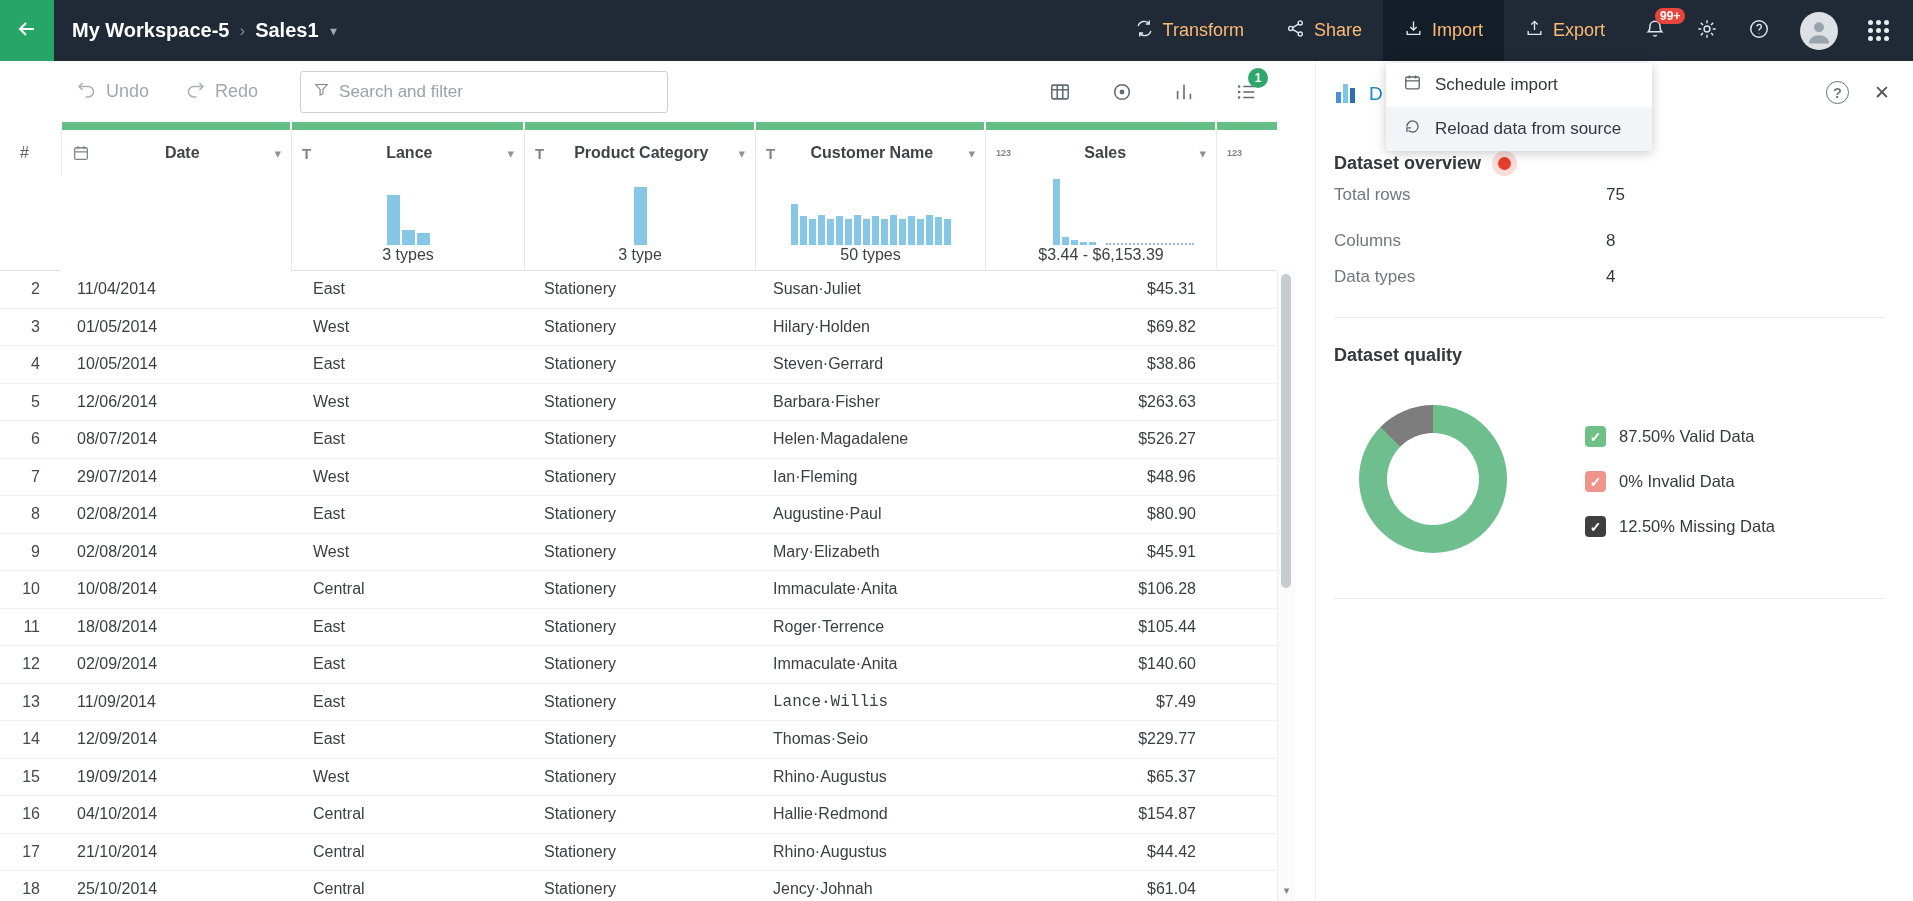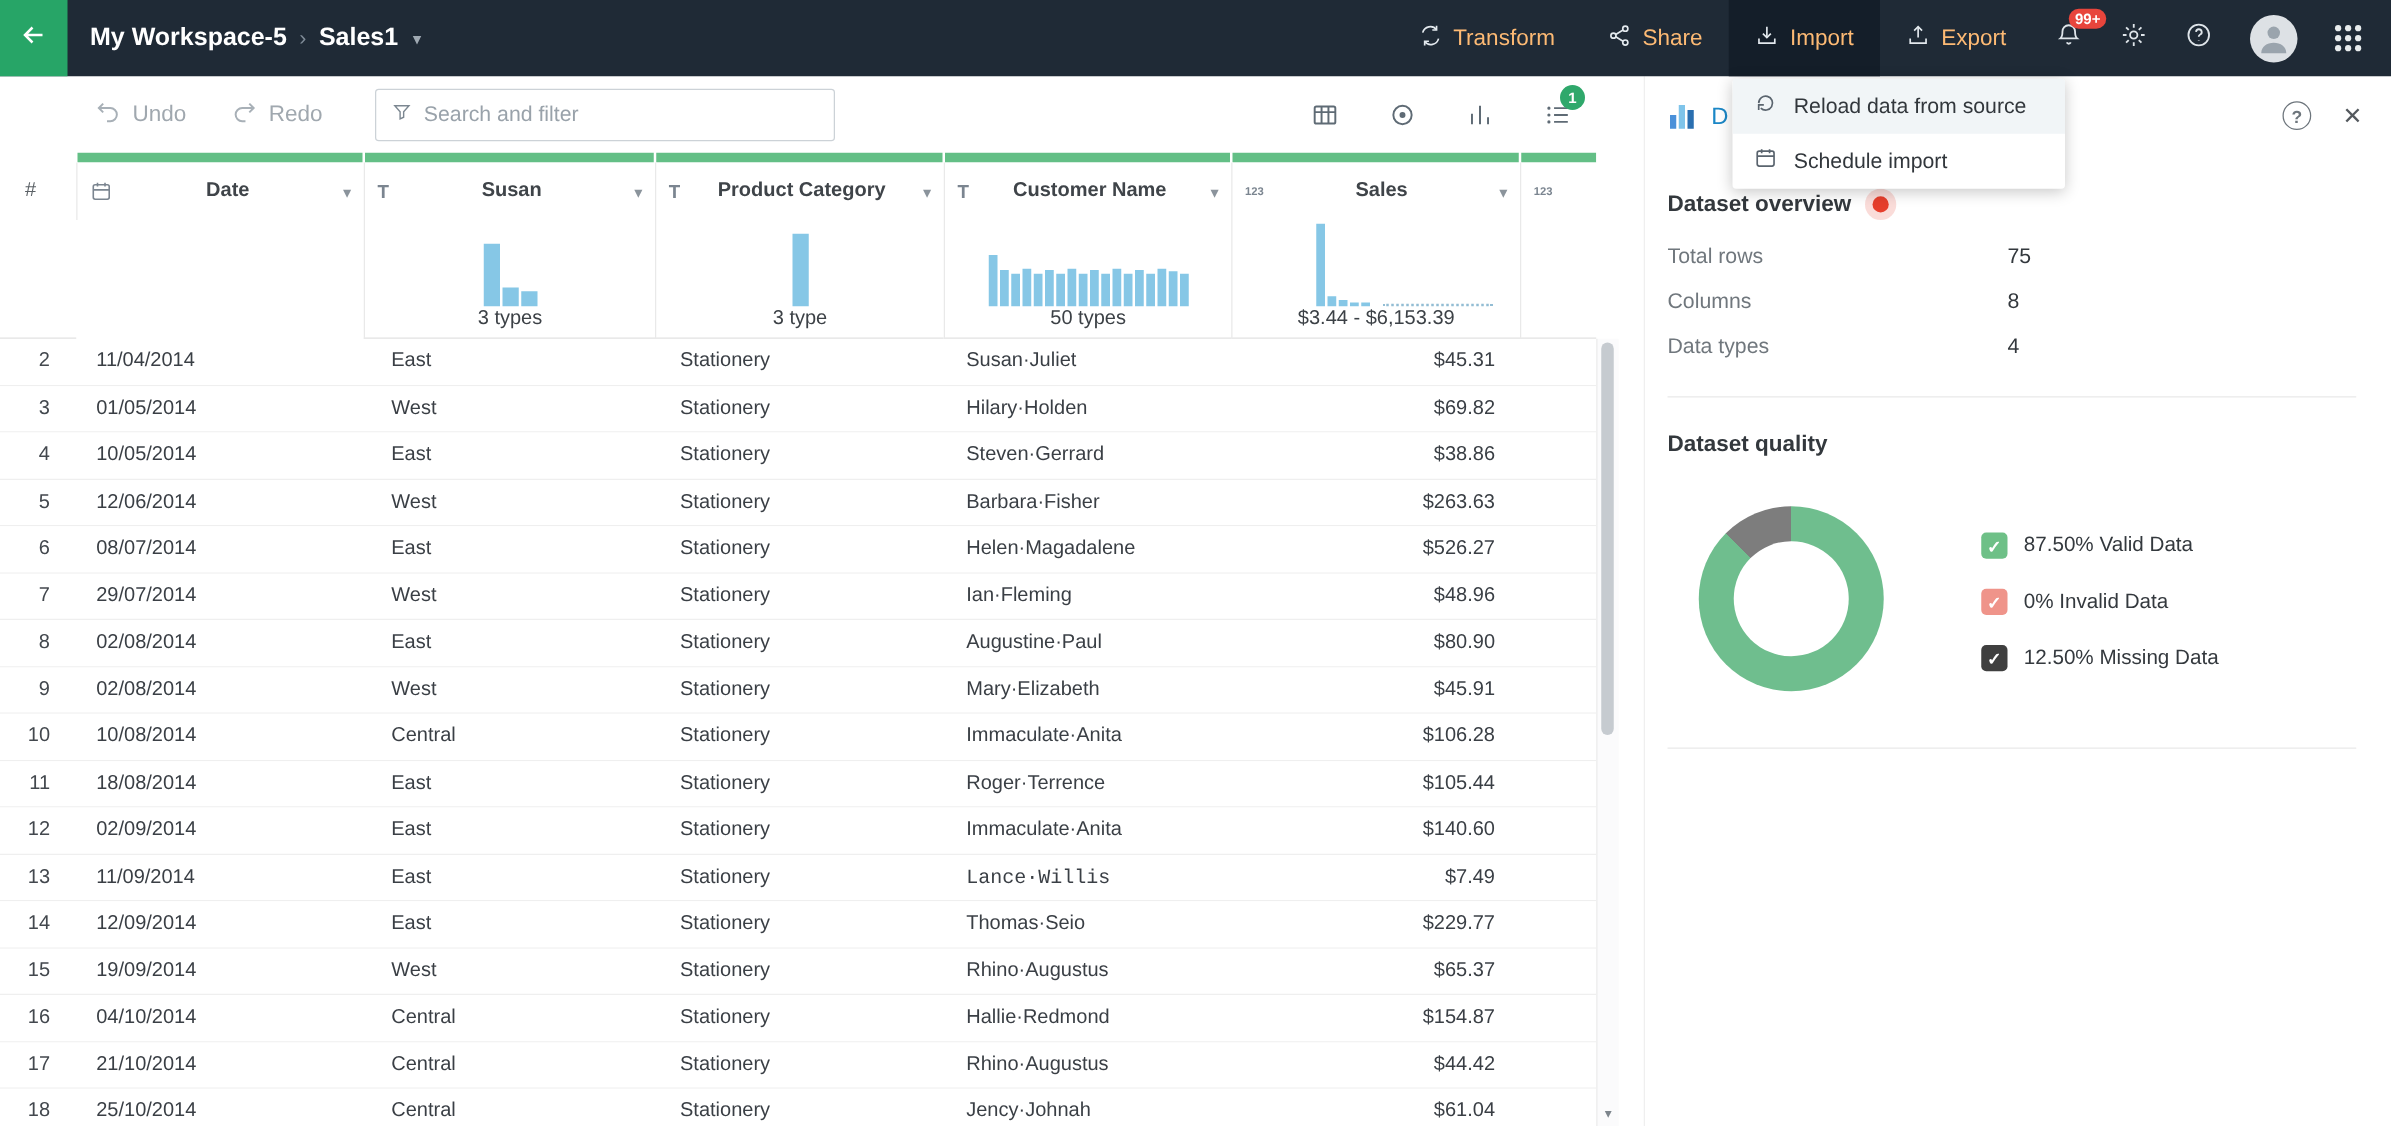--- a/index.html
+++ b/index.html
@@ -469,21 +469,21 @@
           </svg>
         </span>
         <span class="hname">Date</span>
         <span class="hcaret">▾</span>
       </div>
     </div>
     <div class="col" style="left: 291px; width: 233px;">
       <div class="strip"></div>
       <div class="hcell">
         <span class="hicon ht">T</span>
-        <span class="hname">Susan</span>
+        <span class="hname">Lance</span>
         <span class="hcaret">▾</span>
       </div>
       <div class="histcell">
         <div class="bars">
           <i class="bar" style="width: 13px; height: 50px;"></i>
           <i class="bar" style="width: 13px; height: 15px;"></i>
           <i class="bar" style="width: 13px; height: 12px;"></i>
         </div>
         <div class="hsum">3 types</div>
       </div>
@@ -573,21 +573,21 @@
       <i style="height:15px;background:#2a6fb0"></i>
   </span>
   <span class="p-title">D</span>
   <span class="p-help">?</span>
   <span class="p-close">✕</span>
 
   <div class="ov-title">
     <span>Dataset overview</span>
     <span class="reddot"></span>
   </div>
-  <div class="stat" style="top:134px">
+  <div class="stat" style="top:124px">
     <span class="sl">Total rows</span>
     <span class="sv">75</span>
   </div>
   <div class="stat" style="top:170px">
     <span class="sl">Columns</span>
     <span class="sv">8</span>
   </div>
   <div class="stat" style="top:206px">
     <span class="sl">Data types</span>
     <span class="sv">4</span>
@@ -607,31 +607,31 @@
     </div>
     <div class="leg">
       <span class="chk" style="background: rgb(63, 63, 63);">✓</span>
       <span>12.50% Missing Data</span>
     </div>
   </div>
   <div class="pdiv" style="top:537px"></div>
 </aside>
 
 <div class="menu">
+  <div class="mi">
+    <span>
+      <svg viewBox="0 0 24 24">
+          <rect x="3.5" y="5" width="17" height="15" rx="2"></rect>
+          <path d="M8 3v4M16 3v4M3.5 10h17"></path>
+        </svg>
+    </span>
+    <span>Schedule import</span>
+  </div>
   <div class="mi hl">
     <span>
       <svg viewBox="0 0 24 24">
           <path d="M5 12a7 7 0 1 1 2.1 5"></path>
           <path d="M5 19v-5.2h5.2"></path>
         </svg>
     </span>
     <span>Reload data from source</span>
   </div>
-  <div class="mi">
-    <span>
-      <svg viewBox="0 0 24 24">
-          <rect x="3.5" y="5" width="17" height="15" rx="2"></rect>
-          <path d="M8 3v4M16 3v4M3.5 10h17"></path>
-        </svg>
-    </span>
-    <span>Schedule import</span>
-  </div>
 </div>
 
 </body></html>

